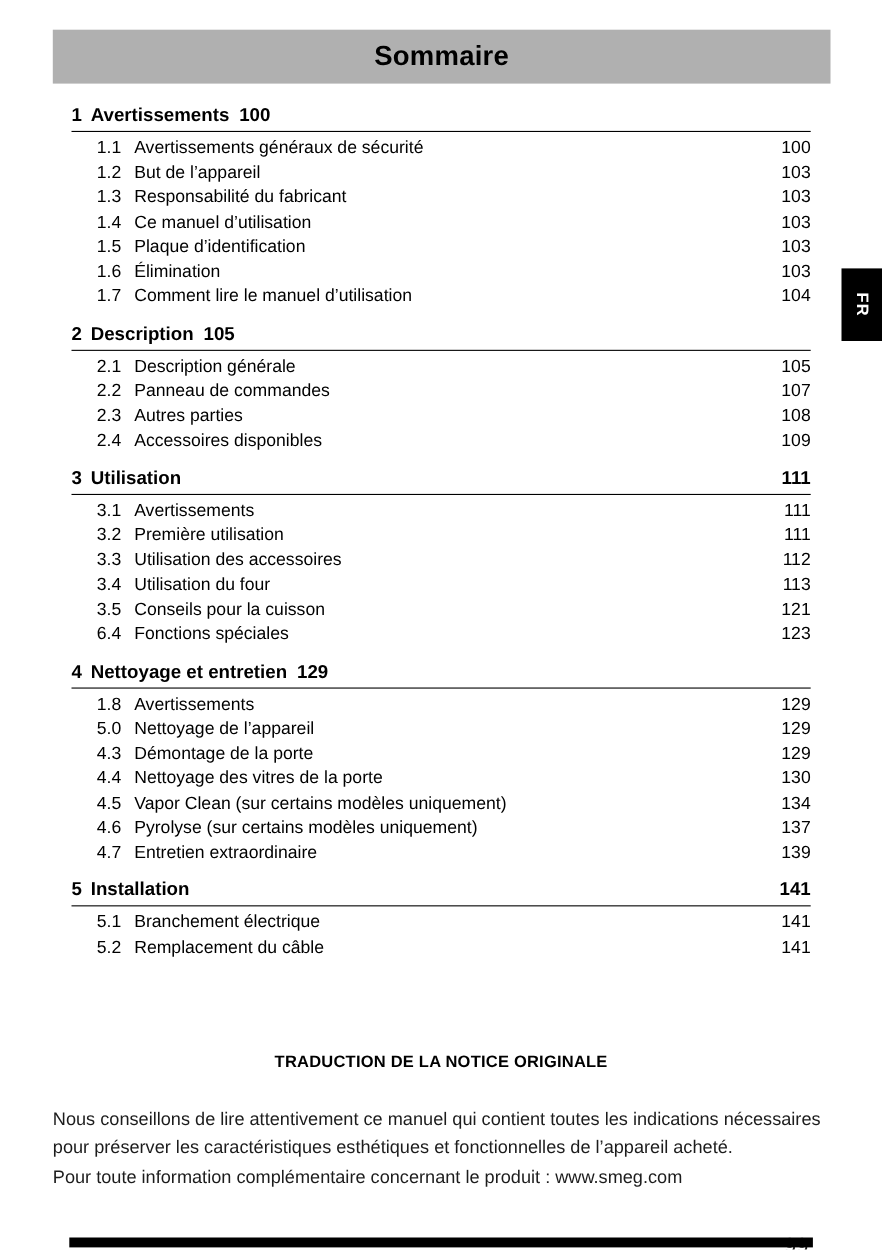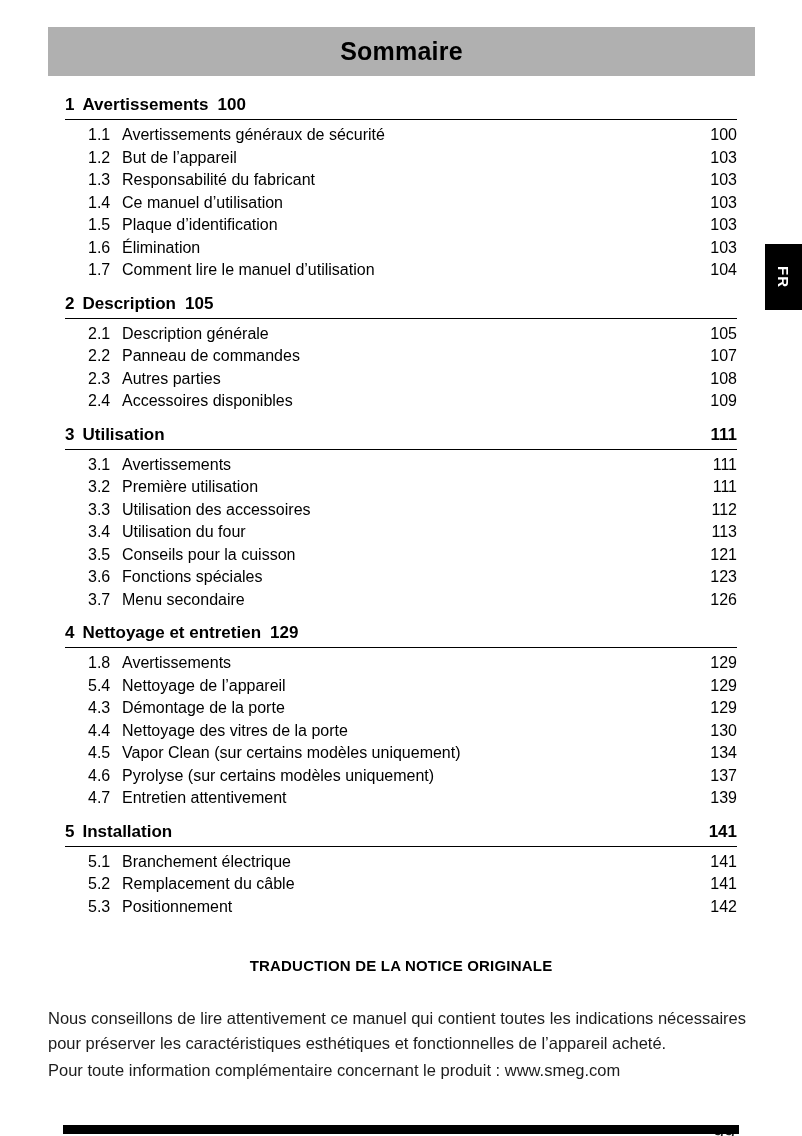--- a/index.html
+++ b/index.html
@@ -173,46 +173,41 @@
           <span class="row-num">3.4</span>
           <span class="row-title">Utilisation du four</span>
           <span class="row-page">113</span>
         </div>
         <div class="toc-row">
           <span class="row-num">3.5</span>
           <span class="row-title">Conseils pour la cuisson</span>
           <span class="row-page">121</span>
         </div>
         <div class="toc-row">
-          <span class="row-num">3.6</span>
+          <span class="row-num">6.4</span>
           <span class="row-title">Fonctions spéciales</span>
           <span class="row-page">123</span>
-        </div>
-        <div class="toc-row">
-          <span class="row-num">3.7</span>
-          <span class="row-title">Menu secondaire</span>
-          <span class="row-page">126</span>
         </div>
       </div>
     </div>
 
     <div class="toc-section">
       <div class="section-heading">
         <span class="sec-num">4</span>
         <span class="sec-title">Nettoyage et entretien</span>
         <span class="sec-page inline">129</span>
       </div>
       <div class="toc-items">
         <div class="toc-row">
           <span class="row-num">1.8</span>
           <span class="row-title">Avertissements</span>
           <span class="row-page">129</span>
         </div>
         <div class="toc-row">
-          <span class="row-num">5.4</span>
+          <span class="row-num">5.0</span>
           <span class="row-title">Nettoyage de l’appareil</span>
           <span class="row-page">129</span>
         </div>
         <div class="toc-row">
           <span class="row-num">4.3</span>
           <span class="row-title">Démontage de la porte</span>
           <span class="row-page">129</span>
         </div>
         <div class="toc-row">
           <span class="row-num">4.4</span>
@@ -224,21 +219,21 @@
           <span class="row-title">Vapor Clean (sur certains modèles uniquement)</span>
           <span class="row-page">134</span>
         </div>
         <div class="toc-row">
           <span class="row-num">4.6</span>
           <span class="row-title">Pyrolyse (sur certains modèles uniquement)</span>
           <span class="row-page">137</span>
         </div>
         <div class="toc-row">
           <span class="row-num">4.7</span>
-          <span class="row-title">Entretien attentivement</span>
+          <span class="row-title">Entretien extraordinaire</span>
           <span class="row-page">139</span>
         </div>
       </div>
     </div>
 
     <div class="toc-section">
       <div class="section-heading">
         <span class="sec-num">5</span>
         <span class="sec-title">Installation</span>
         <span class="sec-page right">141</span>
@@ -247,25 +242,20 @@
         <div class="toc-row">
           <span class="row-num">5.1</span>
           <span class="row-title">Branchement électrique</span>
           <span class="row-page">141</span>
         </div>
         <div class="toc-row">
           <span class="row-num">5.2</span>
           <span class="row-title">Remplacement du câble</span>
           <span class="row-page">141</span>
         </div>
-        <div class="toc-row">
-          <span class="row-num">5.3</span>
-          <span class="row-title">Positionnement</span>
-          <span class="row-page">142</span>
-        </div>
       </div>
     </div>
 
   </div>
 
   <div class="translation-heading">TRADUCTION DE LA NOTICE ORIGINALE</div>
 
   <p class="body-par par-1">Nous conseillons de lire attentivement ce manuel qui contient toutes les indications nécessaires pour préserver les caractéristiques esthétiques et fonctionnelles de l’appareil acheté.</p>
   <p class="body-par par-2">Pour toute information complémentaire concernant le produit : www.smeg.com</p>
 

